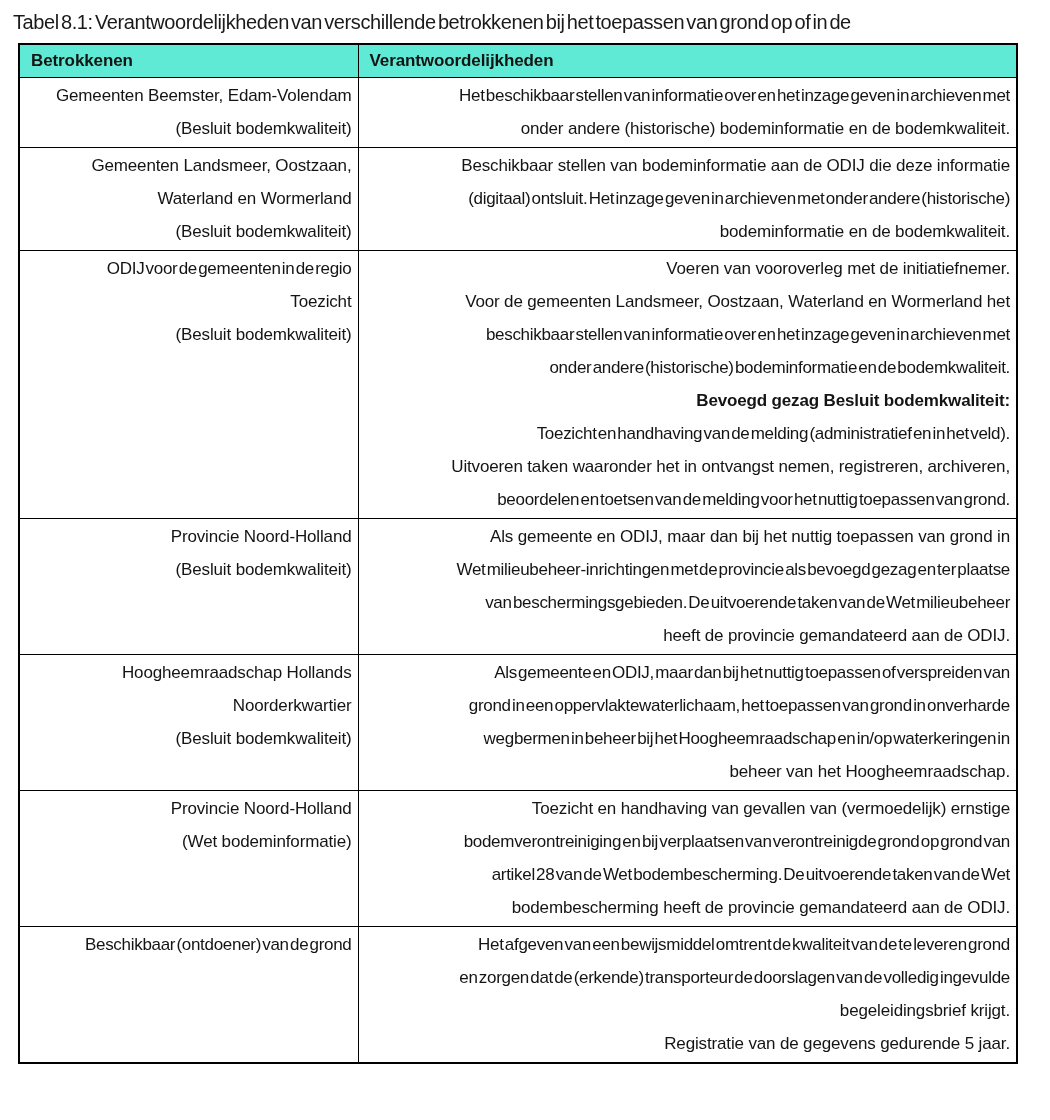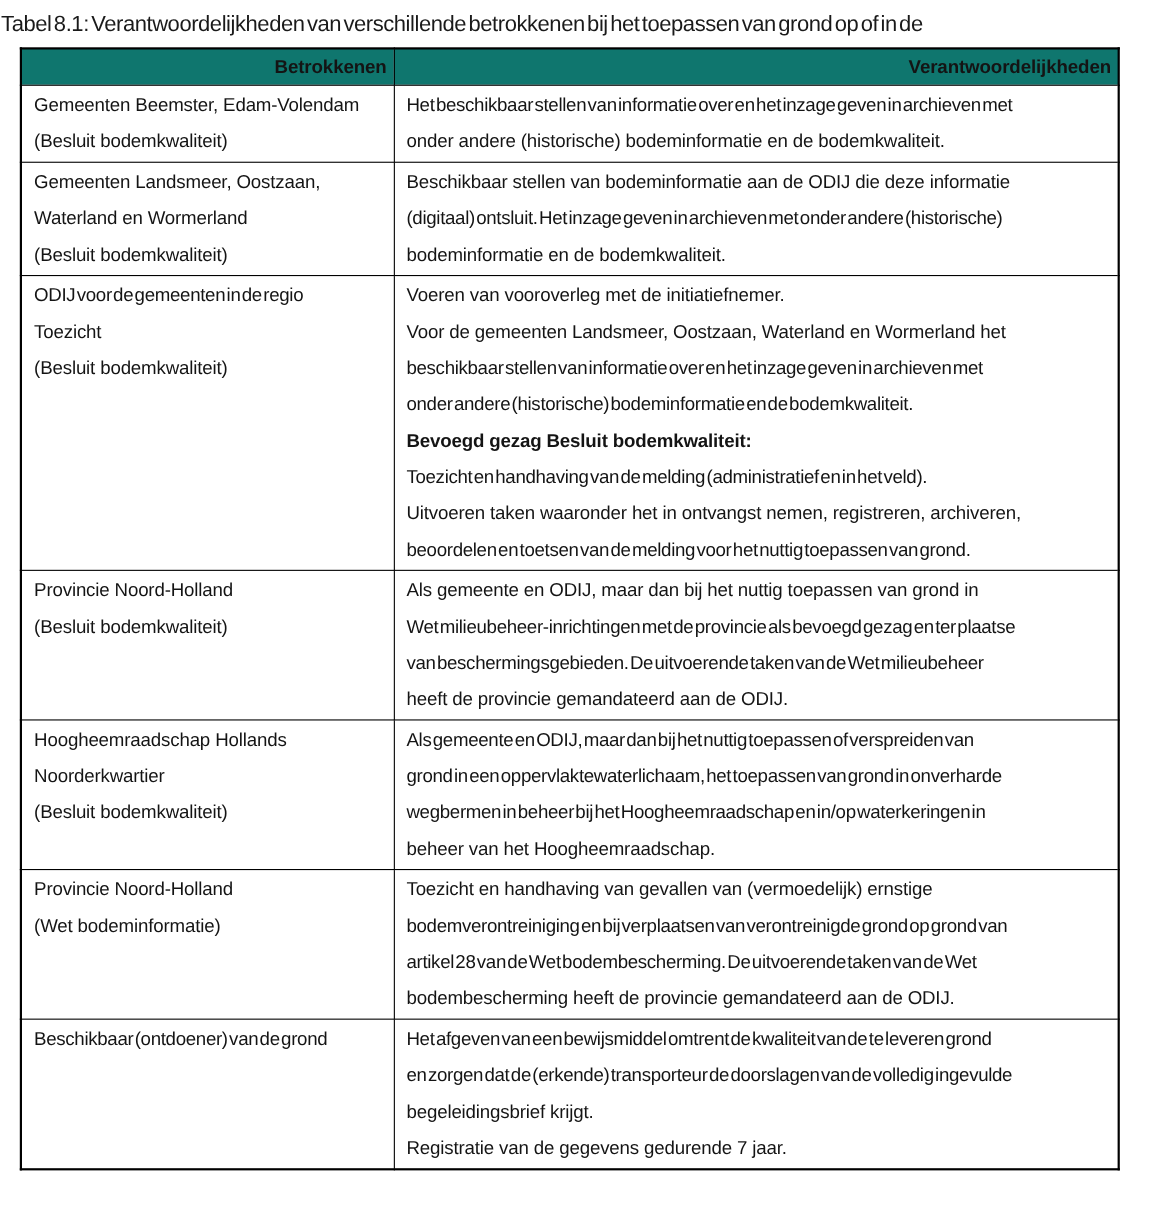--- a/index.html
+++ b/index.html
@@ -12,45 +12,46 @@
     font-family: "Liberation Sans", sans-serif;
     color: #141414;
   }
   .page {
     width: 1050px;
     height: 1120px;
     box-sizing: border-box;
     padding-top: 10px;
   }
   .caption {
-    margin-left: 1px;
+    margin-left: 13px;
     font-size: 20px;
     line-height: 24px;
     letter-spacing: -0.4px;
     word-spacing: -3px;
     color: #1a1a1a;
     white-space: nowrap;
   }
   table.resp-table {
     border-collapse: collapse;
     table-layout: fixed;
     width: 998px;
     margin: 9px 0 0 18px;
     border: 2px solid #000;
   }
   col.c1 { width: 339px; }
   col.c2 { width: 659px; }
   th, td {
     border: 1.4px solid #000;
     vertical-align: top;
     box-sizing: border-box;
+    text-align: right;
   }
   th {
-    background: #0f766e;
-    text-align: right;
+    background: #5eead4;
+    text-align: left;
     font-size: 17px;
     font-weight: bold;
     height: 33px;
     vertical-align: middle;
     padding: 0 6px 0 11px;
     border-bottom: 1.8px solid #000;
     letter-spacing: -0.1px;
   }
   td {
     padding: 1px 6px 2px 11px;
@@ -167,19 +168,19 @@
           </td>
         </tr>
         <tr>
           <td>
             <div class="line tight">Beschikbaar (ontdoener) van de grond</div>
           </td>
           <td>
             <div class="line tight">Het afgeven van een bewijsmiddel omtrent de kwaliteit van de te leveren grond</div>
             <div class="line tight">en zorgen dat de (erkende) transporteur de doorslagen van de volledig ingevulde</div>
             <div class="line">begeleidingsbrief krijgt.</div>
-            <div class="line">Registratie van de gegevens gedurende 7 jaar.</div>
+            <div class="line">Registratie van de gegevens gedurende 5 jaar.</div>
           </td>
         </tr>
       </tbody>
   </table>
 
 </div>
 
 </body></html>

